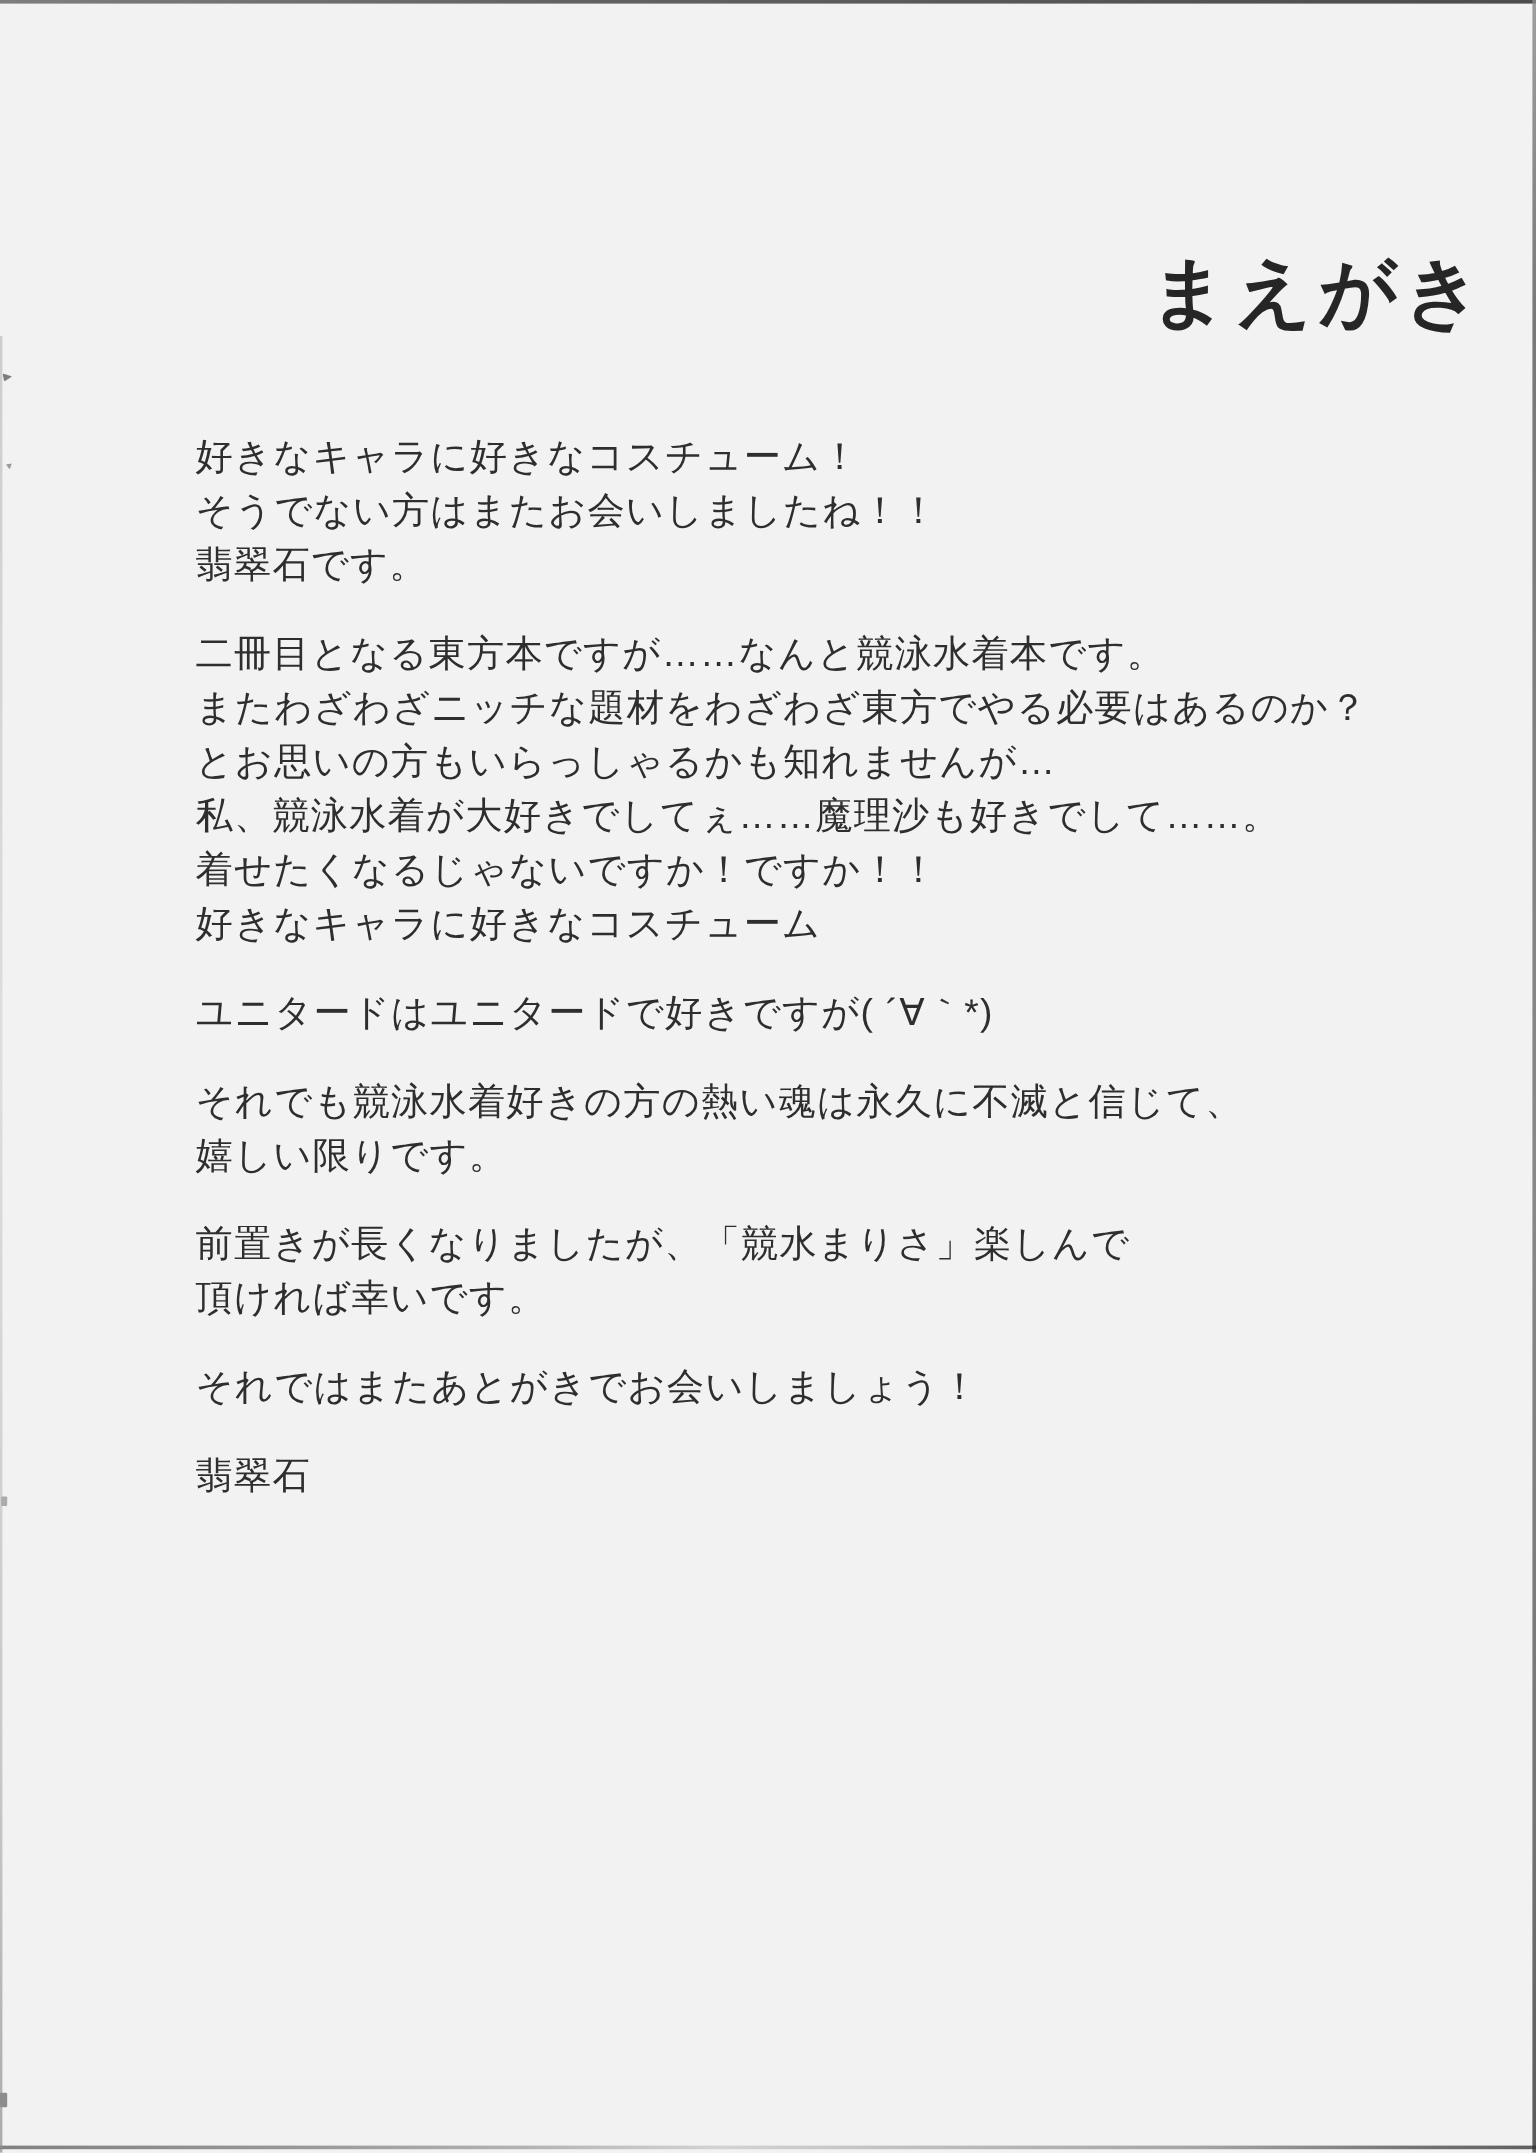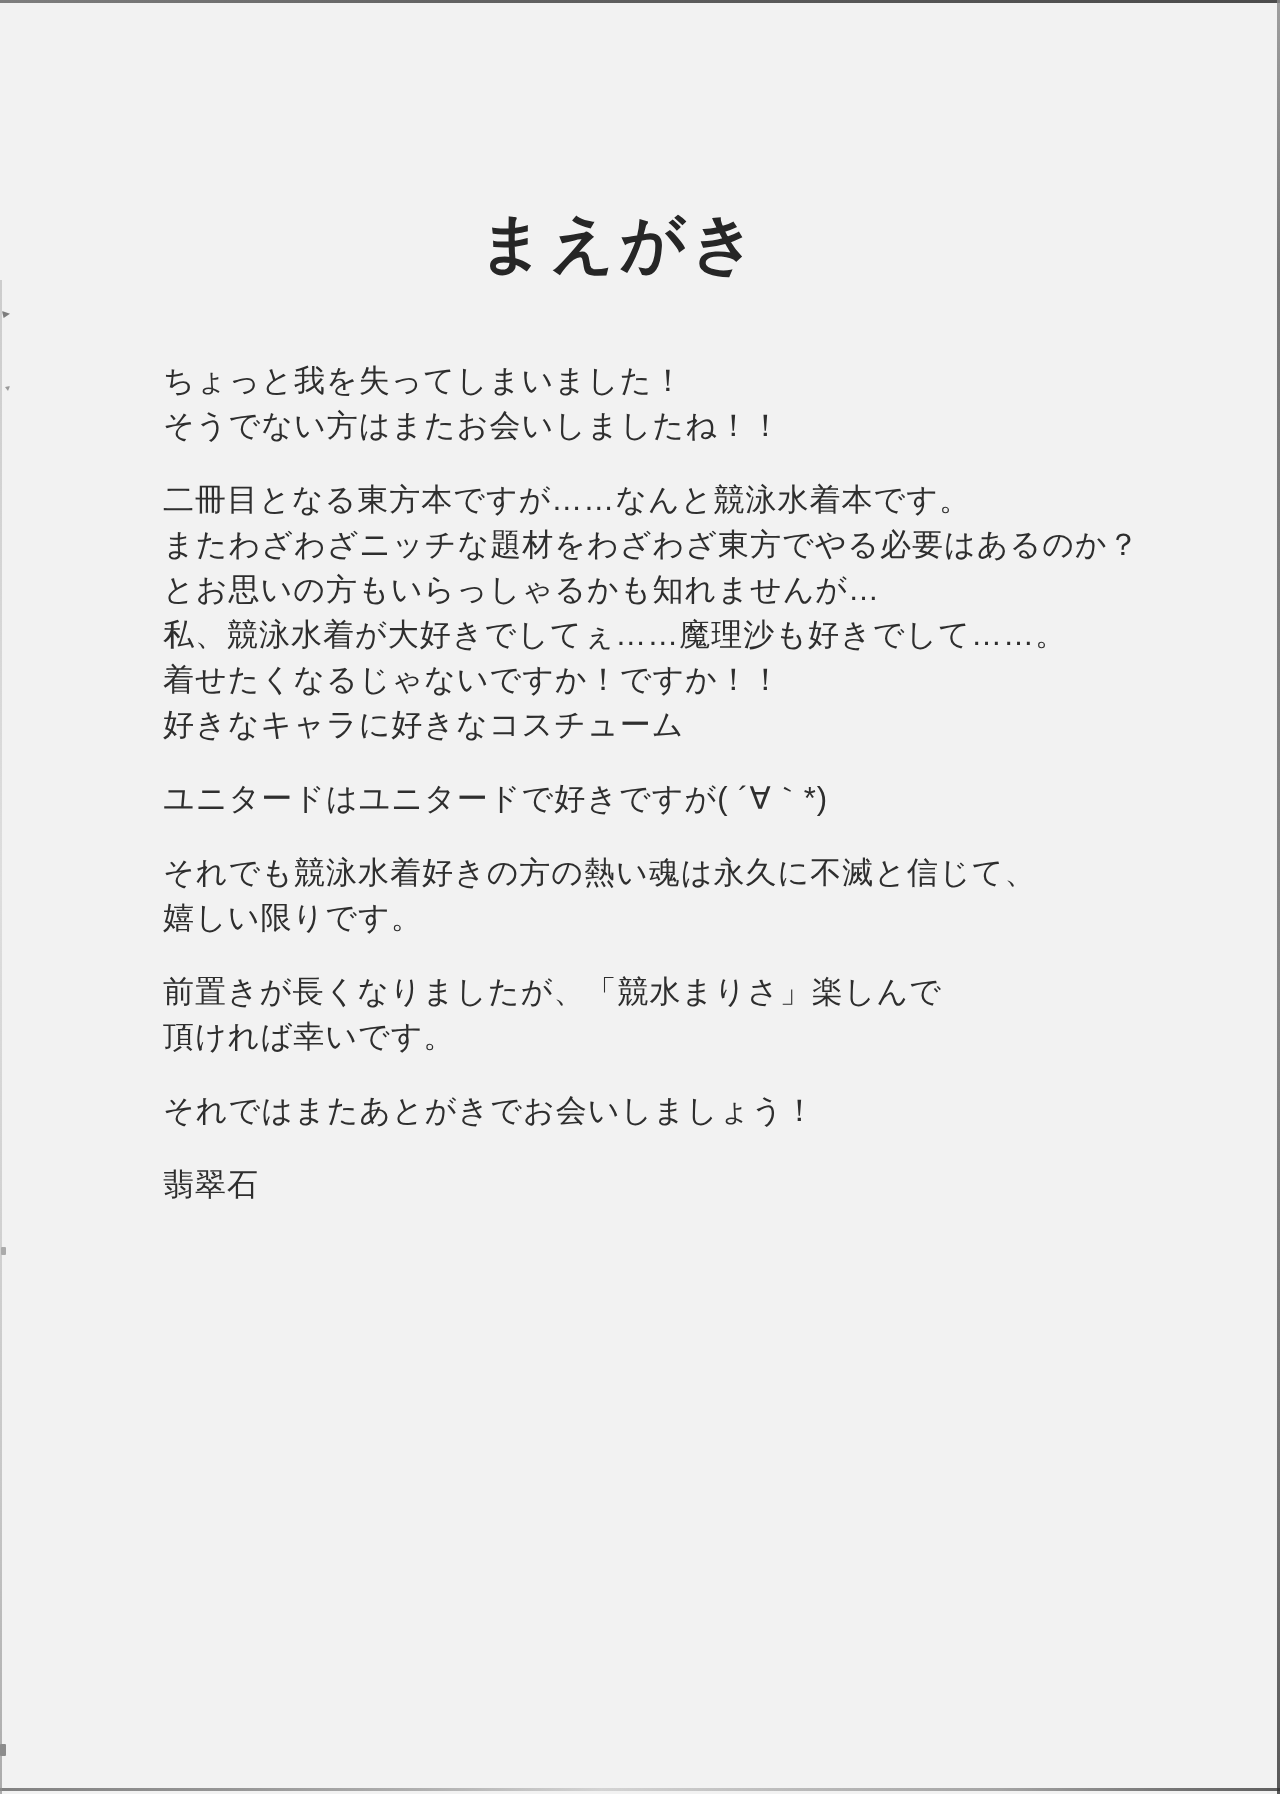--- a/index.html
+++ b/index.html
@@ -51,21 +51,21 @@
   .speck-2 { left: 5px;  top: 386px;  width: 5px; height: 5px; background: #9a9a9a;
              clip-path: polygon(0 20%, 100% 0, 60% 100%); }
   .speck-3 { left: 1px;  top: 1247px; width: 5px; height: 8px; background: #ababab; }
   .speck-4 { left: 0;    top: 1744px; width: 6px; height: 12px; background: #8d8d8d; }
 
   .title {
     position: absolute;
     top: 168px;
     left: 0;
     width: 1240px;
-    text-align: center;
+    text-align: right;
     font-size: 64px;
     line-height: 1;
     font-weight: 700;
     letter-spacing: 5px;
     color: var(--title-ink);
   }
   .body-text {
     position: absolute;
     top: 358px;
     left: 163px;
@@ -91,22 +91,23 @@
   <div class="speck speck-1"></div>
   <div class="speck speck-2"></div>
   <div class="speck speck-3"></div>
   <div class="speck speck-4"></div>
 
   <h1 class="title">まえがき</h1>
 
   <div class="body-text">
 
     <div class="para">
-      <div>ちょっと我を失ってしまいました！</div>
+      <div>好きなキャラに好きなコスチューム！</div>
       <div>そうでない方はまたお会いしましたね！！</div>
+      <div>翡翠石です。</div>
     </div>
 
     <div class="para">
       <div>二冊目となる東方本ですが……なんと競泳水着本です。</div>
       <div>またわざわざニッチな題材をわざわざ東方でやる必要はあるのか？</div>
       <div>とお思いの方もいらっしゃるかも知れませんが…</div>
       <div>私、競泳水着が大好きでしてぇ……魔理沙も好きでして……。</div>
       <div>着せたくなるじゃないですか！ですか！！</div>
       <div>好きなキャラに好きなコスチューム</div>
     </div>

